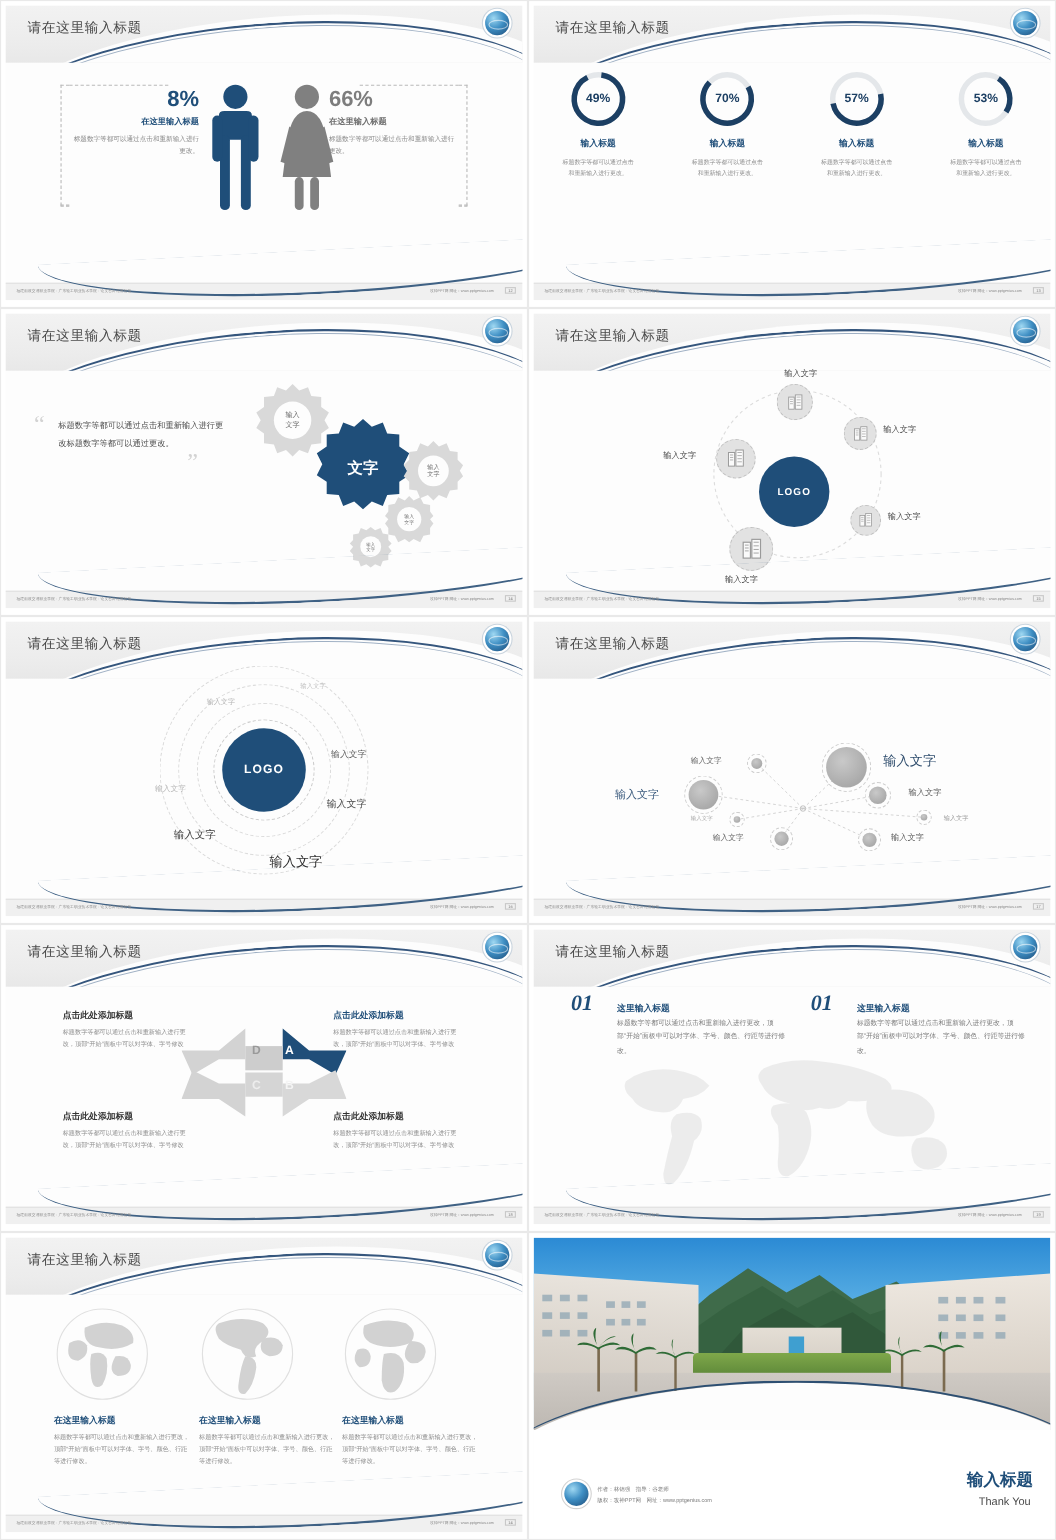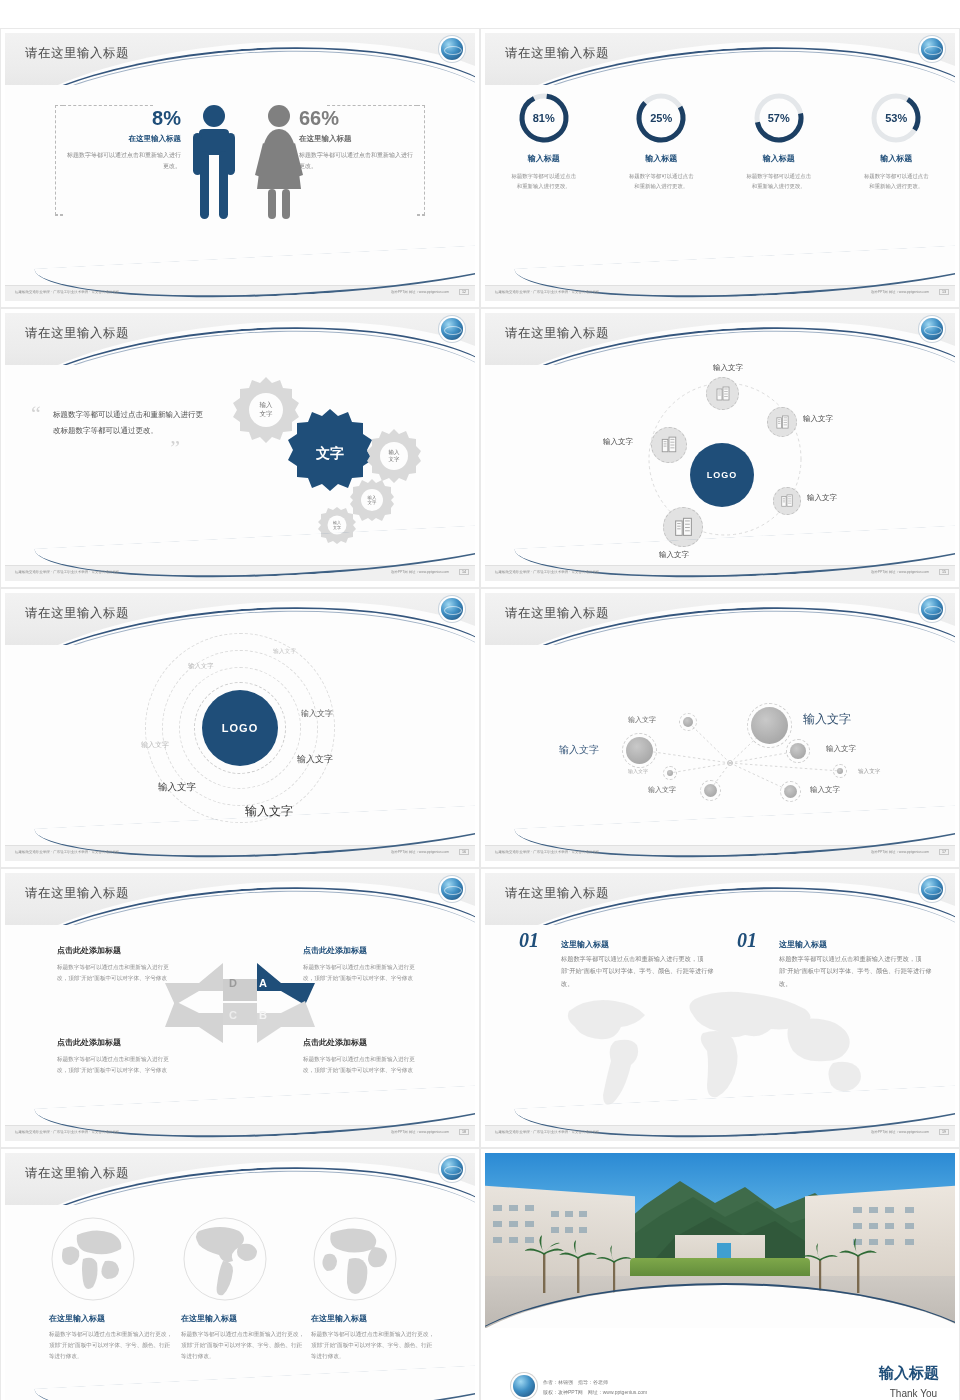--- a/index.html
+++ b/index.html
@@ -6,21 +6,21 @@
   body {
     width: 960px; height: 1400px;
     background: #ffffff;
     font-family: "Liberation Sans", "DejaVu Sans", sans-serif;
     overflow: hidden;
   }
   .grid {
     display: grid;
     grid-template-columns: 480px 480px;
     grid-template-rows: 280px 280px 280px 280px 280px;
-    width: 960px; height: 1180px; margin-top: 28px;
+    width: 960px; height: 1180px;
   }
   .slide {
     position: relative;
     width: 480px; height: 280px;
     background: #ffffff;
     overflow: hidden;
     border: 1px solid #e9e9e9;
   }
   .slide-inner {
     position: absolute;
@@ -320,32 +320,32 @@
     <div class="logo-globe"></div>
 
     <div class="body-area">
       <div class="s2-row">
         <div class="s2-item">
           <div class="donut">
             <svg width="54" height="54" viewBox="0 0 54 54">
               <circle cx="27" cy="27" r="22" fill="none" stroke="#e4e7ea" stroke-width="5"></circle>
               <circle cx="27" cy="27" r="22" fill="none" stroke="#1c3f63" stroke-width="5" stroke-dasharray="124.4 138.2" transform="rotate(-83 27 27)" stroke-linecap="butt"></circle>
             </svg>
-            <div class="donut-val">81%</div>
+            <div class="donut-val">49%</div>
           </div>
           <div class="s2-title">输入标题</div>
           <div class="s2-desc">标题数字等都可以通过点击和重新输入进行更改。</div>
         </div>
         <div class="s2-item">
           <div class="donut">
             <svg width="54" height="54" viewBox="0 0 54 54">
               <circle cx="27" cy="27" r="22" fill="none" stroke="#e4e7ea" stroke-width="5"></circle>
               <circle cx="27" cy="27" r="22" fill="none" stroke="#1c3f63" stroke-width="5" stroke-dasharray="96.7 138.2" transform="rotate(-30 27 27)" stroke-linecap="butt"></circle>
             </svg>
-            <div class="donut-val">25%</div>
+            <div class="donut-val">70%</div>
           </div>
           <div class="s2-title">输入标题</div>
           <div class="s2-desc">标题数字等都可以通过点击和重新输入进行更改。</div>
         </div>
         <div class="s2-item">
           <div class="donut">
             <svg width="54" height="54" viewBox="0 0 54 54">
               <circle cx="27" cy="27" r="22" fill="none" stroke="#e4e7ea" stroke-width="5"></circle>
               <circle cx="27" cy="27" r="22" fill="none" stroke="#1c3f63" stroke-width="5" stroke-dasharray="69.1 138.2" transform="rotate(-12 27 27)" stroke-linecap="butt"></circle>
             </svg>

